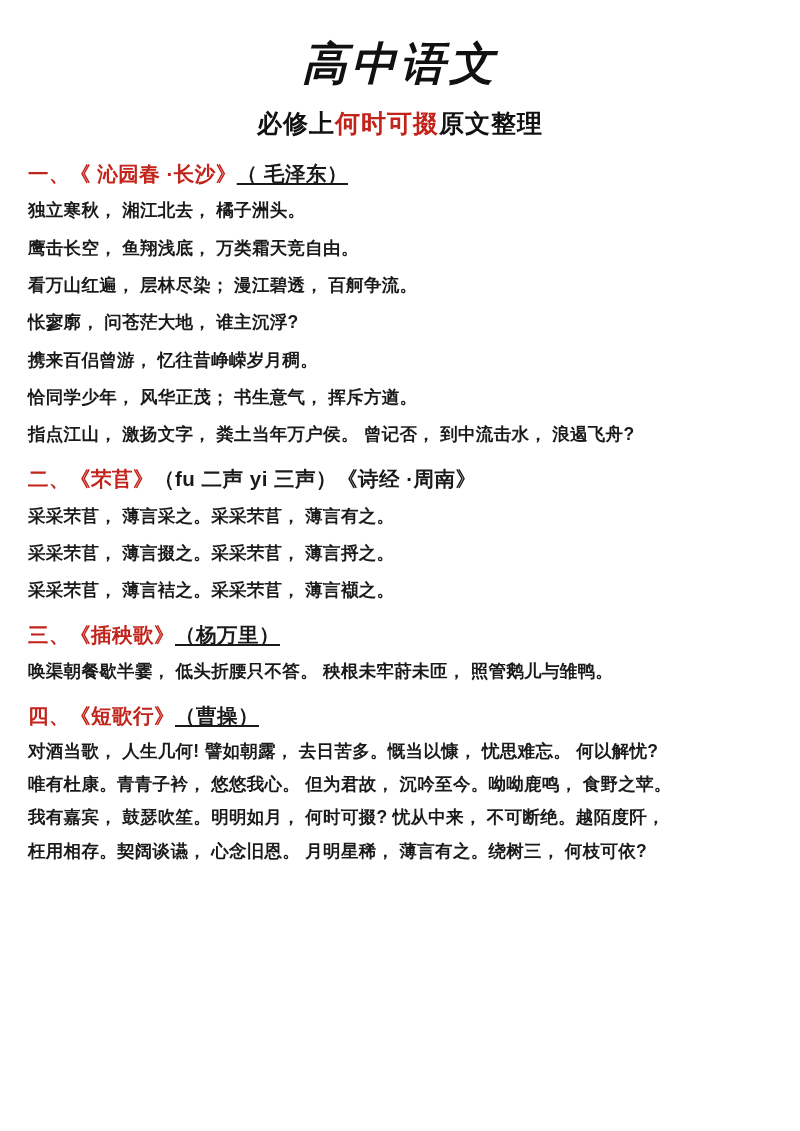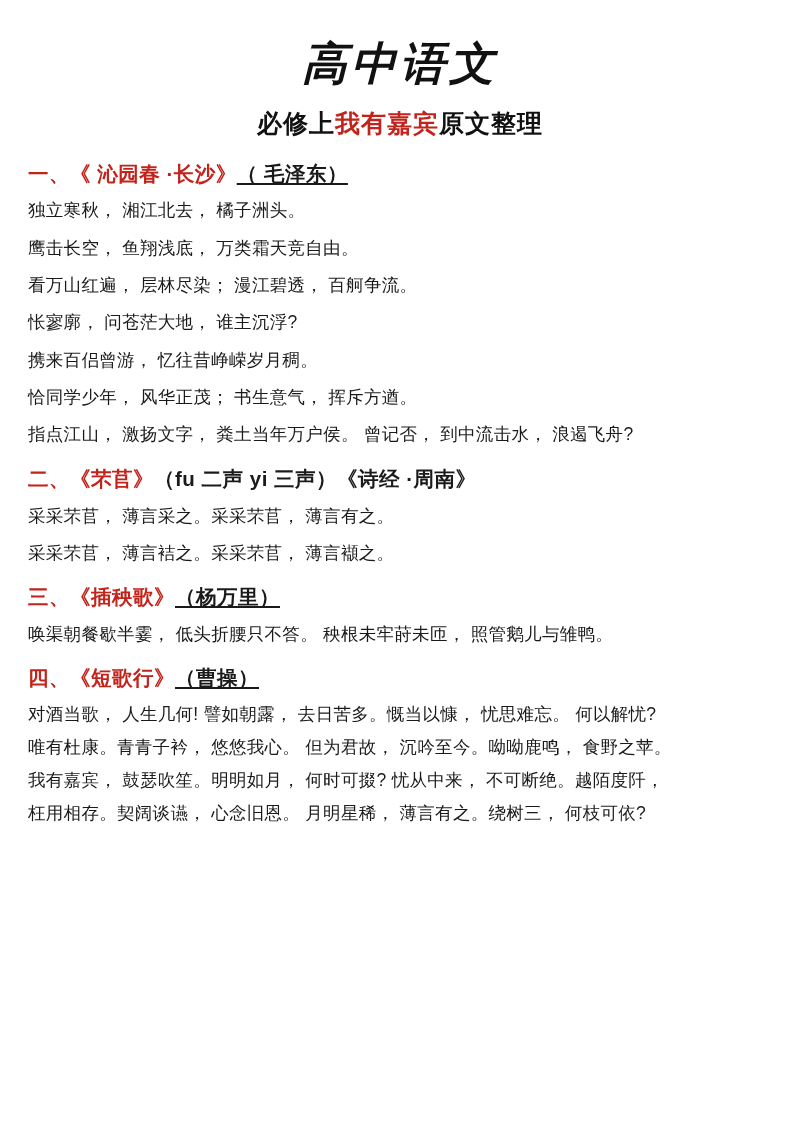--- a/index.html
+++ b/index.html
@@ -60,51 +60,53 @@
   .section-heading .note {
     color: #1a1a1a;
     font-weight: 700;
   }
   .poem-line {
     font-size: 17.5px;
     line-height: 1.62;
     color: #1a1a1a;
     margin: 0 0 9px 0;
     letter-spacing: 0.3px;
+    font-weight: bold;
   }
   .dense .poem-line {
     margin-bottom: 6px;
     line-height: 1.55;
   }
 </style>
 </head>
 <body>
 
 <div class="page">
 
   <h1 class="doc-title">高中语文</h1>
 
   <div class="doc-subtitle">
-    <span>必修上</span><span class="hl">我有嘉宾</span><span>原文整理</span>
+    <span>必修上</span><span class="hl">何时可掇</span><span>原文整理</span>
   </div>
 
   <div id="sections-container">
       <div class="section">
         <div class="section-heading"><span>一、</span><span>《 沁园春 ·长沙》</span><span class="author">（ 毛泽东）</span></div>
         <p class="poem-line">独立寒秋， 湘江北去， 橘子洲头。</p>
         <p class="poem-line">鹰击长空， 鱼翔浅底， 万类霜天竞自由。</p>
         <p class="poem-line">看万山红遍， 层林尽染； 漫江碧透， 百舸争流。</p>
         <p class="poem-line">怅寥廓， 问苍茫大地， 谁主沉浮?</p>
         <p class="poem-line">携来百侣曾游， 忆往昔峥嵘岁月稠。</p>
         <p class="poem-line">恰同学少年， 风华正茂； 书生意气， 挥斥方遒。</p>
         <p class="poem-line">指点江山， 激扬文字， 粪土当年万户侯。 曾记否， 到中流击水， 浪遏飞舟?</p>
       </div>
       <div class="section">
         <div class="section-heading"><span>二、</span><span>《芣苢》</span><span class="note">（fu 二声 yi 三声）《诗经 ·周南》</span></div>
         <p class="poem-line">采采芣苢， 薄言采之。采采芣苢， 薄言有之。</p>
+        <p class="poem-line">采采芣苢， 薄言掇之。采采芣苢， 薄言捋之。</p>
         <p class="poem-line">采采芣苢， 薄言袺之。采采芣苢， 薄言襭之。</p>
       </div>
       <div class="section">
         <div class="section-heading"><span>三、</span><span>《插秧歌》</span><span class="author">（杨万里）</span></div>
         <p class="poem-line">唤渠朝餐歇半霎， 低头折腰只不答。 秧根未牢莳未匝， 照管鹅儿与雏鸭。</p>
       </div>
       <div class="section dense">
         <div class="section-heading"><span>四、</span><span>《短歌行》</span><span class="author">（曹操）</span></div>
         <p class="poem-line">对酒当歌， 人生几何! 譬如朝露， 去日苦多。慨当以慷， 忧思难忘。 何以解忧?</p>
         <p class="poem-line"> 唯有杜康。青青子衿， 悠悠我心。 但为君故， 沉吟至今。呦呦鹿鸣， 食野之苹。</p>

